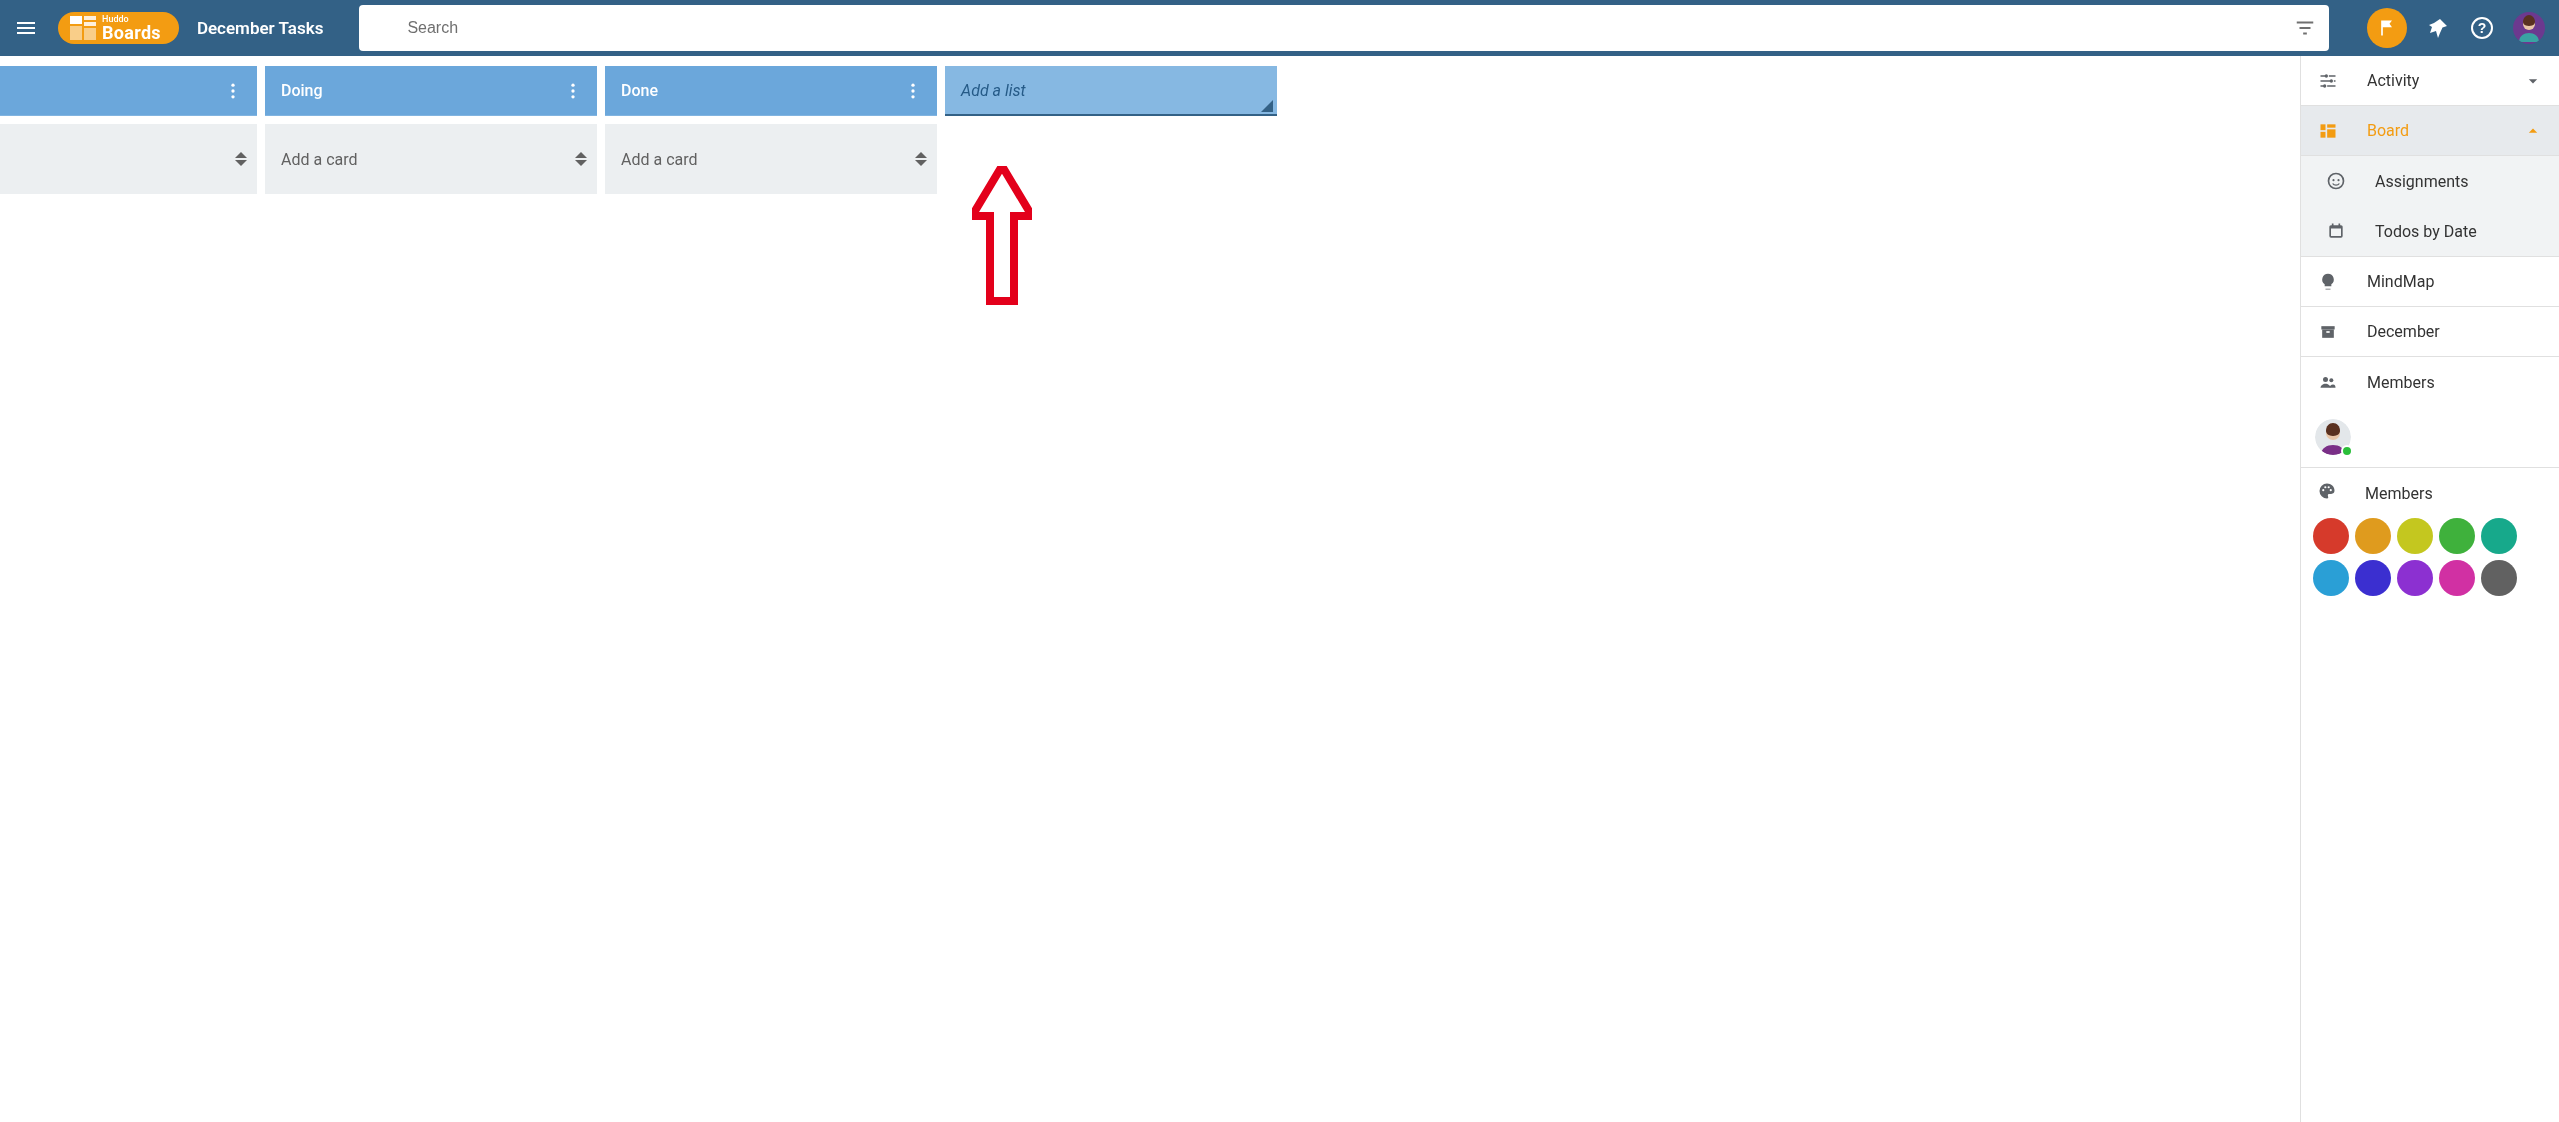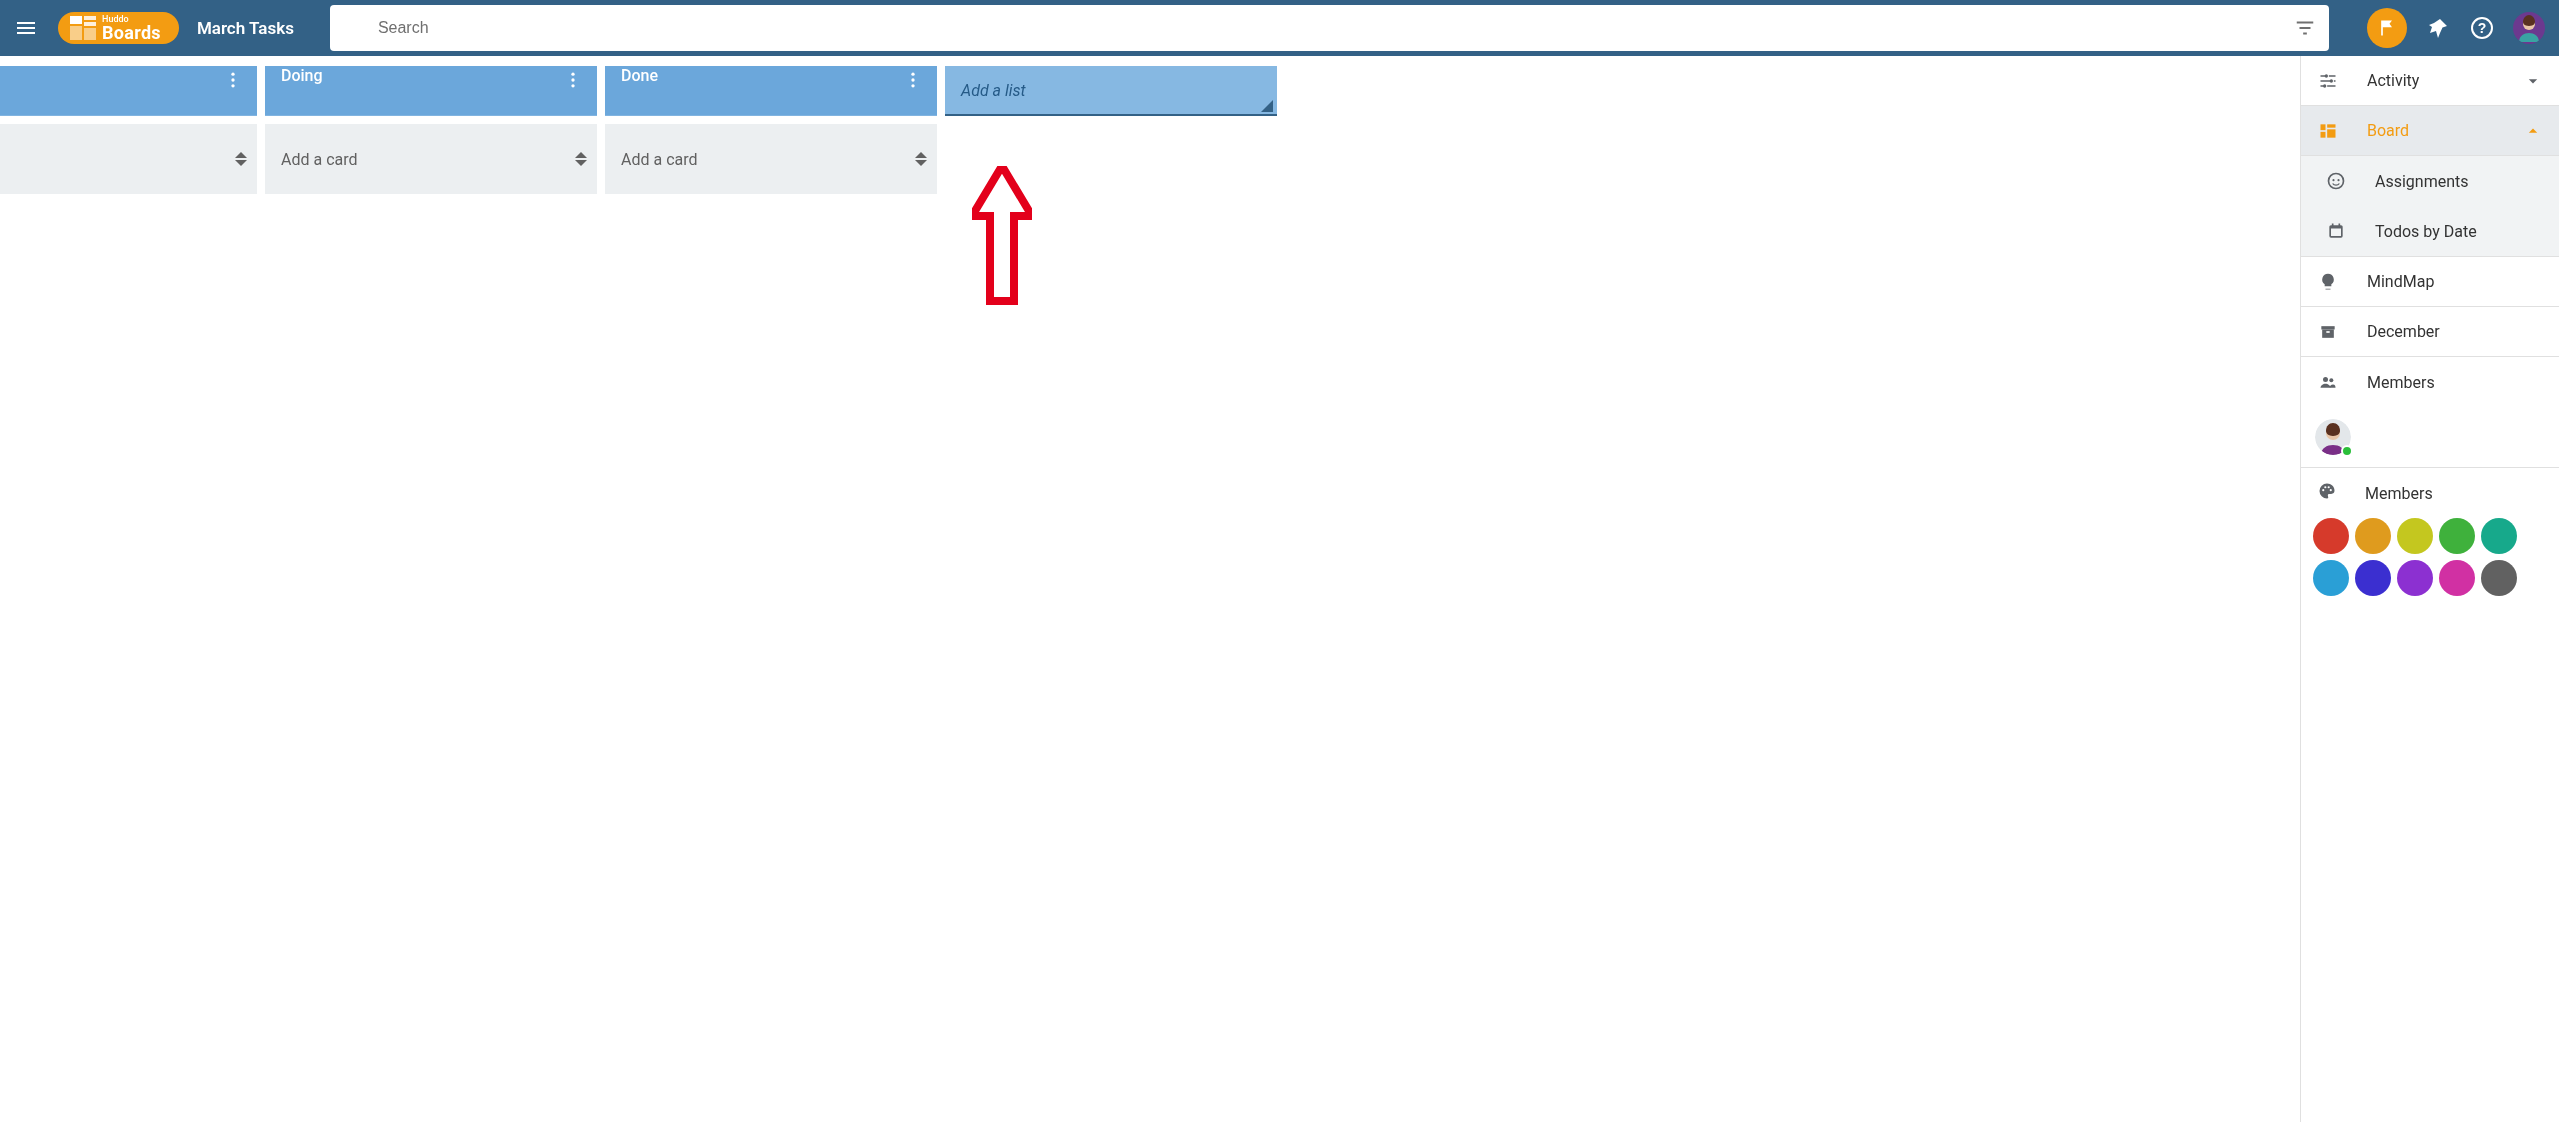--- a/index.html
+++ b/index.html
@@ -87,21 +87,21 @@
     gap:8px;
     align-items:flex-start;
     padding-right:10px;
   }
   .list-col { width:332px; display:flex; flex-direction:column; }
   .list-head {
     background:#6ba7db;
     color:#fff;
     height:50px;
     display:flex;
-    align-items:flex-start;
+    align-items:center;
     padding:0 10px 0 16px;
     font-size:16px;
     font-weight:500;
     border-bottom:1px solid rgba(255,255,255,.15);
   }
   .list-head .spacer { flex:1; }
   .list-head .more { width:28px; height:28px; display:flex; align-items:center; justify-content:center; cursor:pointer; }
   .add-card-slot {
     background:#eceff1;
     height:70px;
@@ -222,21 +222,21 @@
           <rect x="14" y="6" width="12" height="4" fill="#fff" opacity=".85"></rect>
           <rect x="0" y="10" width="12" height="14" fill="#fff" opacity=".5"></rect>
           <rect x="14" y="12" width="12" height="12" fill="#fff" opacity=".5"></rect>
         </svg>
     </div>
     <div class="logo-text">
       <span class="small">Huddo</span>
       <span class="big">Boards</span>
     </div>
   </div>
-  <div class="board-title">March Tasks</div>
+  <div class="board-title">December Tasks</div>
 
   <div class="search-wrap">
     <div class="search-box">
       <input type="text" placeholder="Search" style="">
       <div class="filter-btn">
         <svg viewBox="0 0 24 24" width="22" height="22">
             <path fill="#707070" d="M3 5h18v2H3V5zm3 6h12v2H6v-2zm4 6h4v2h-4v-2z"></path>
           </svg>
       </div>
     </div>

